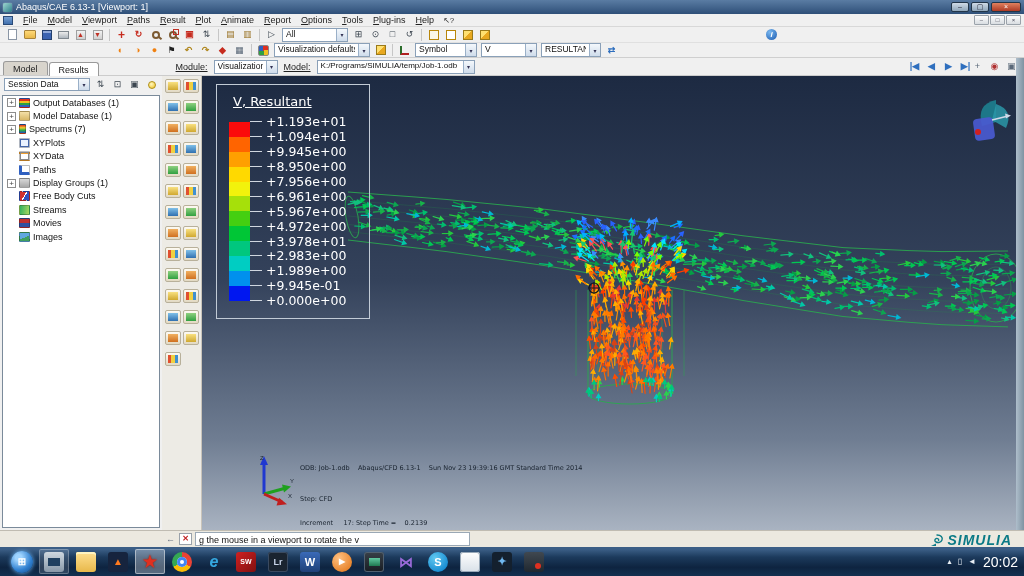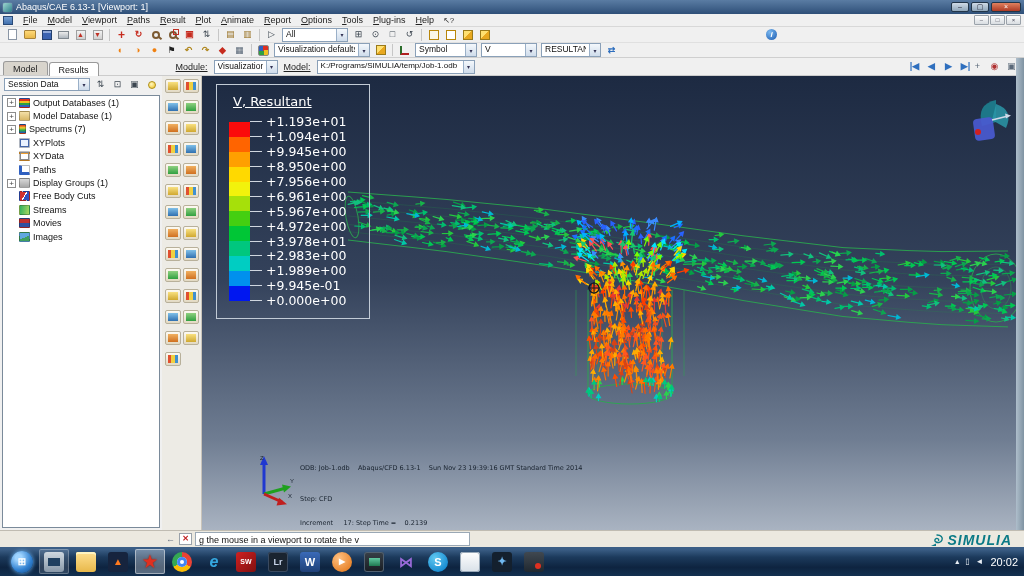--- a/index.html
+++ b/index.html
@@ -181,21 +181,21 @@
   .tk-photo{background:linear-gradient(#384048,#181c22);box-shadow:inset 0 0 0 1px #506070;}
   .tk-photo::after{content:'';width:11px;height:8px;background:linear-gradient(#60c8a0,#207850);}
   .tk-vs{color:#9a6ad8;font-size:14px;}
   .tk-skype{border-radius:50%;background:radial-gradient(circle at 35% 30%,#60c8f0,#0078c8);font-size:11px;}
   .tk-notes{background:linear-gradient(#ffffff,#d8e0e8);box-shadow:inset 0 0 0 1px #98a8b8;}
   .tk-daemon{background:#14202e;color:#70b8f0;font-size:11px;}
   .tk-rec{background:linear-gradient(#404850,#202830);position:relative;}
   .tk-rec::after{content:'';width:6px;height:6px;border-radius:50%;background:#e03020;position:absolute;right:3px;bottom:3px;}
   #tray{position:absolute;right:6px;top:0;height:100%;display:flex;align-items:center;gap:7px;color:#fff;}
   .trayico{font-size:8px;color:#e8eef4;}
-  #clock{font-size:11px;color:#fff;}
+  #clock{font-size:14px;color:#fff;}
 </style>
 </head>
 <body>
 
 <div id="stage">
 
   <div id="titlebar">
     <span id="appico"></span>
     <span id="wtitle">Abaqus/CAE 6.13-1 [Viewport: 1]</span>
     <span class="wbtn">–</span>

